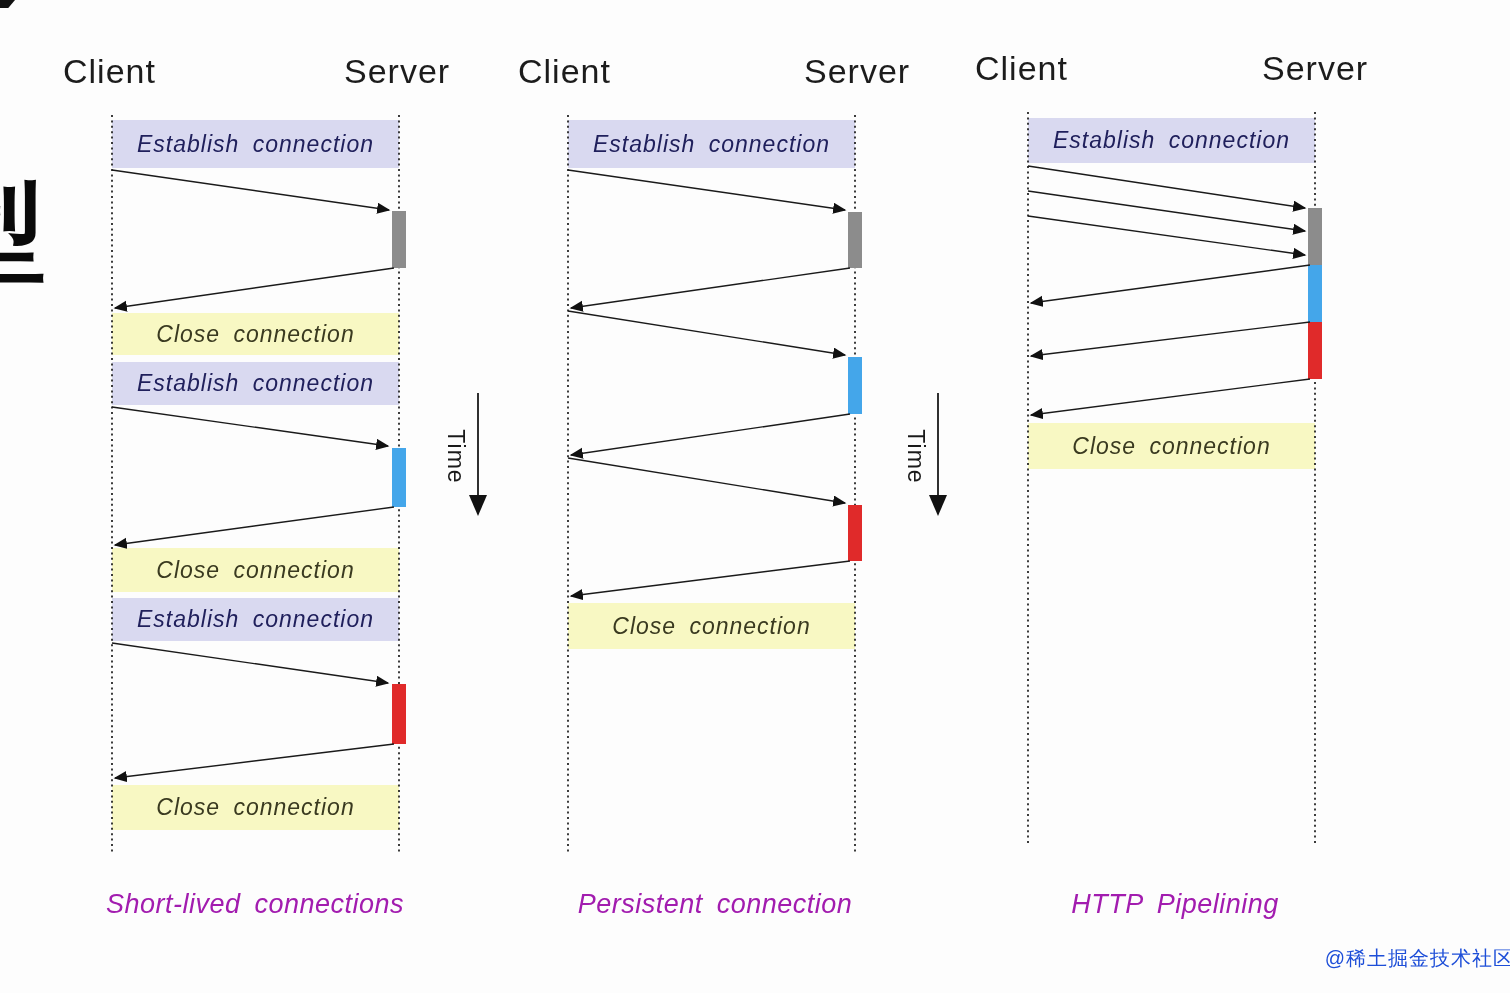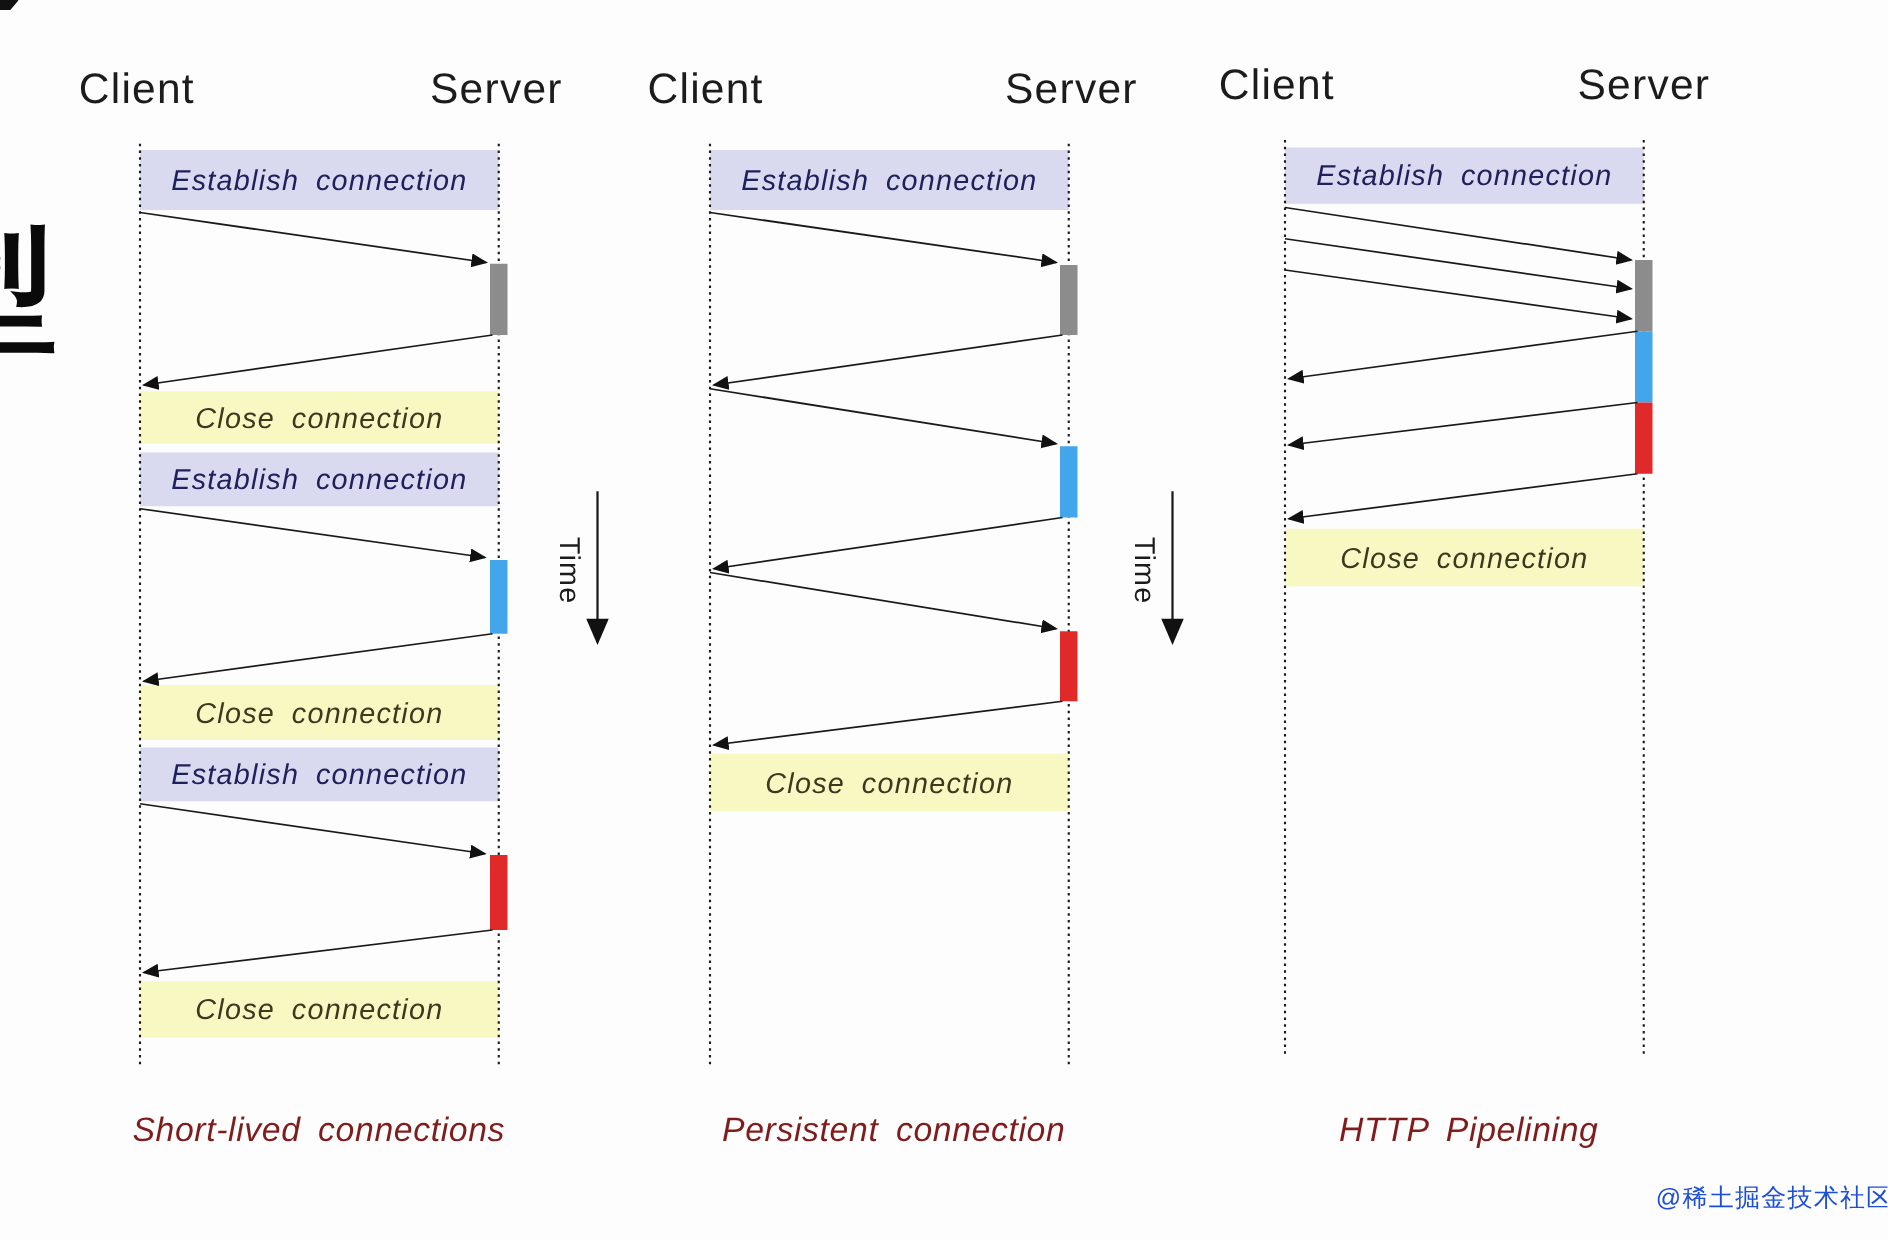--- a/index.html
+++ b/index.html
@@ -14,21 +14,21 @@
     position:absolute;z-index:1;display:flex;align-items:center;justify-content:center;
     font-style:italic;font-size:23px;letter-spacing:1px;word-spacing:6px;
   }
   .band.est{background:var(--establish-bg);color:var(--establish-text);}
   .band.close{background:var(--close-bg);color:var(--close-text);}
   .actor{
     position:absolute;z-index:3;font-size:34px;color:#1c1c1c;letter-spacing:1px;
   }
   .caption{
     position:absolute;z-index:3;width:360px;text-align:center;
-    font-style:italic;font-size:27px;color:#7f1d1d;letter-spacing:.5px;word-spacing:6px;
+    font-style:italic;font-size:27px;color:#a21caf;letter-spacing:.5px;word-spacing:6px;
   }
   .time-label{
     position:absolute;z-index:3;font-size:23px;color:#1a1a1a;
     transform:rotate(90deg);letter-spacing:1px;
   }
   .watermark{
     position:absolute;z-index:3;right:24px;top:945px;
     font-size:20px;color:#1d4ed8;letter-spacing:1px;
   }
   .partial-char{

